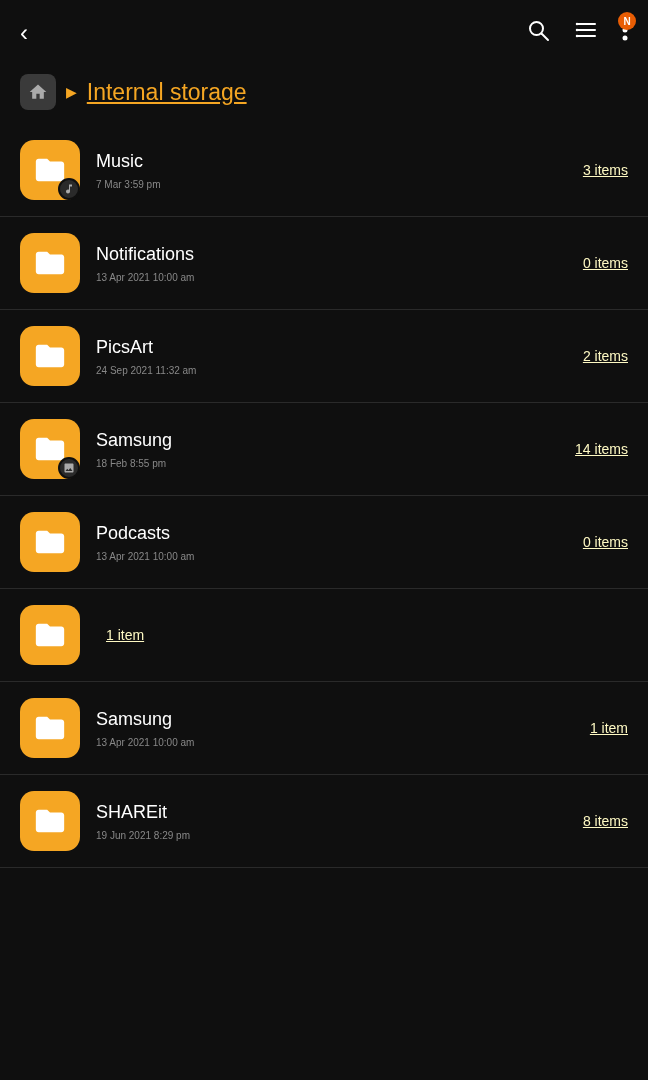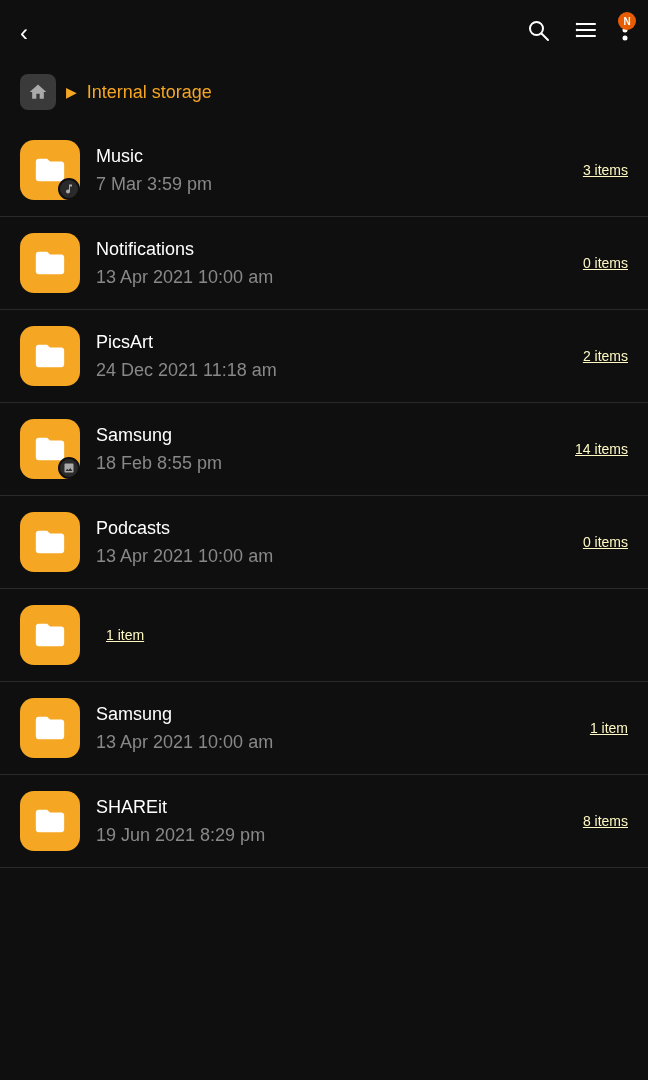--- a/index.html
+++ b/index.html
@@ -87,22 +87,23 @@
       fill: #aaaaaa;
     }
 
     .breadcrumb-arrow {
       color: #f5a623;
       font-size: 14px;
     }
 
     .breadcrumb-text {
       color: #f5a623;
-      font-size: 18px;
+      font-size: 23px;
       font-weight: 500;
+      text-decoration: underline;
     }
 
     
     .folder-list {
       padding: 0 0;
     }
 
     .folder-item {
       display: flex;
       align-items: center;
@@ -163,21 +164,21 @@
       gap: 7px;
     }
 
     .folder-name {
       font-size: 18px;
       font-weight: 500;
       color: #ffffff;
     }
 
     .folder-date {
-      font-size: 18px;
+      font-size: 10px;
       color: #888888;
     }
 
     .folder-count {
       font-size: 14px;
       color: #fef9c3;
       flex-shrink: 0;
       margin-left: 10px;
       text-decoration: underline;
     }
@@ -270,21 +271,21 @@
   <div class="folder-item">
     <div class="folder-icon-wrapper">
       <div class="folder-icon-bg">
         <svg viewBox="0 0 24 24" xmlns="http://www.w3.org/2000/svg">
           <path d="M10 4H4c-1.1 0-2 .9-2 2v12c0 1.1.9 2 2 2h16c1.1 0 2-.9 2-2V8c0-1.1-.9-2-2-2h-8l-2-2z"></path>
         </svg>
       </div>
     </div>
     <div class="folder-info">
       <span class="folder-name">PicsArt</span>
-      <span class="folder-date">24 Dec 2021 11:18 am</span>
+      <span class="folder-date">24 Sep 2021 11:32 am</span>
     </div>
     <span class="folder-count">2 items</span>
   </div>
 
   <div class="folder-item">
     <div class="folder-icon-wrapper">
       <div class="folder-icon-bg">
         <svg viewBox="0 0 24 24" xmlns="http://www.w3.org/2000/svg">
           <path d="M10 4H4c-1.1 0-2 .9-2 2v12c0 1.1.9 2 2 2h16c1.1 0 2-.9 2-2V8c0-1.1-.9-2-2-2h-8l-2-2z"></path>
         </svg>

